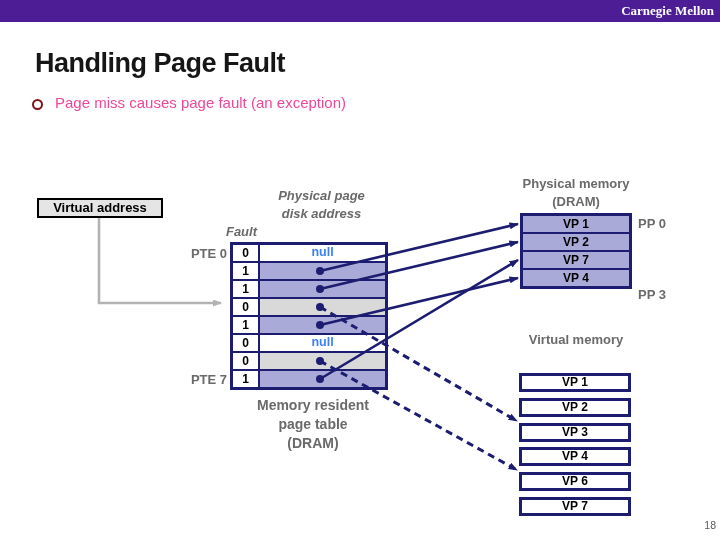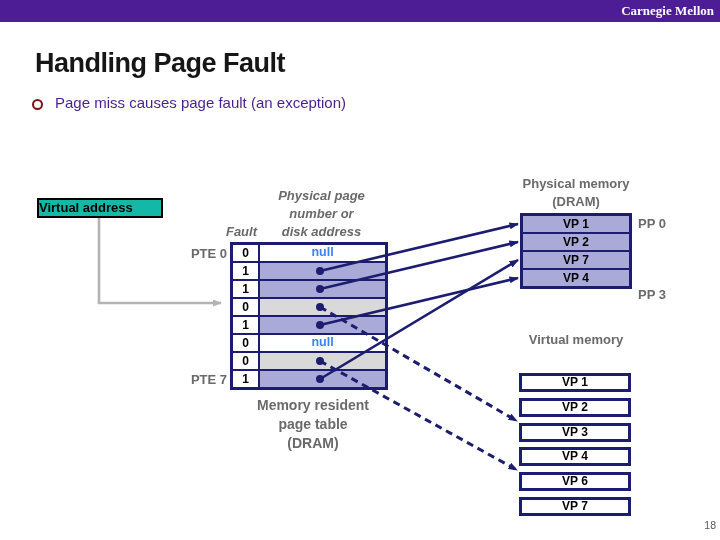--- a/index.html
+++ b/index.html
@@ -16,32 +16,32 @@
   }
   .title{
     position:absolute; left:27px; top:40px; margin:8px;
     font-size:27px; font-weight:bold; color:#161616; letter-spacing:-0.5px;
   }
   .bullet-dot{
     position:absolute; left:32px; top:99px; width:7px; height:7px;
     border:2px solid #7e1418; border-radius:50%; background:#fff;
   }
   .bullet-text{
-    position:absolute; left:55px; top:94px; font-size:15px; color:#4c1d95;
+    position:absolute; left:55px; top:94px; font-size:15px; color:#ec4899;
   }
   .abs{position:absolute;}
   .glabel{color:var(--gray); font-weight:bold; font-size:13px; line-height:18px;}
   .italic{font-style:italic;}
   .center{text-align:center;}
   .right{text-align:right;}
 
   .va-box{
     position:absolute; left:37px; top:198px; width:126px; height:20px;
-    box-sizing:border-box; border:2px solid #000; background:#14b8a6;
-    font-size:13px; font-weight:bold; color:#000; line-height:15px;
+    box-sizing:border-box; border:2px solid #000; background:#e5e5e5;
+    font-size:13px; font-weight:bold; color:#000; text-align:center; line-height:15px;
     z-index:2;
   }
 
   .ptable{
     position:absolute; left:230px; top:242px; width:158px;
     box-sizing:border-box; border:3px solid var(--navy); background:#fff; z-index:1;
   }
   .pt-row{display:flex; height:16px;}
   .pt-row + .pt-row{border-top:2px solid var(--navy);}
   .pt-valid{
@@ -113,21 +113,20 @@
         <circle cx="320" cy="307" r="4" fill="#1c1c70"></circle>
         <line x1="320" y1="361" x2="517" y2="470" stroke="#1c1c70" stroke-width="3" stroke-dasharray="7 5" marker-end="url(#ah-navy)"></line>
         <circle cx="320" cy="361" r="4" fill="#1c1c70"></circle>
       </g>
   </svg>
 
   <div class="va-box">Virtual address</div>
 
   <div class="abs glabel italic center" style="left:244px; top:187px; width:155px;">
     <div>Physical page</div>
-    <div>number or</div>
     <div>disk address</div>
   </div>
   <div class="abs glabel italic right" style="left:200px; top:223px; width:57px;">Fault</div>
 
   <div class="abs glabel right" style="left:183px; top:245px; width:44px;">PTE 0</div>
   <div class="abs glabel right" style="left:183px; top:371px; width:44px;">PTE 7</div>
 
   <div class="ptable" id="ptable">
       <div class="pt-row">
         <div class="pt-valid">0</div>

